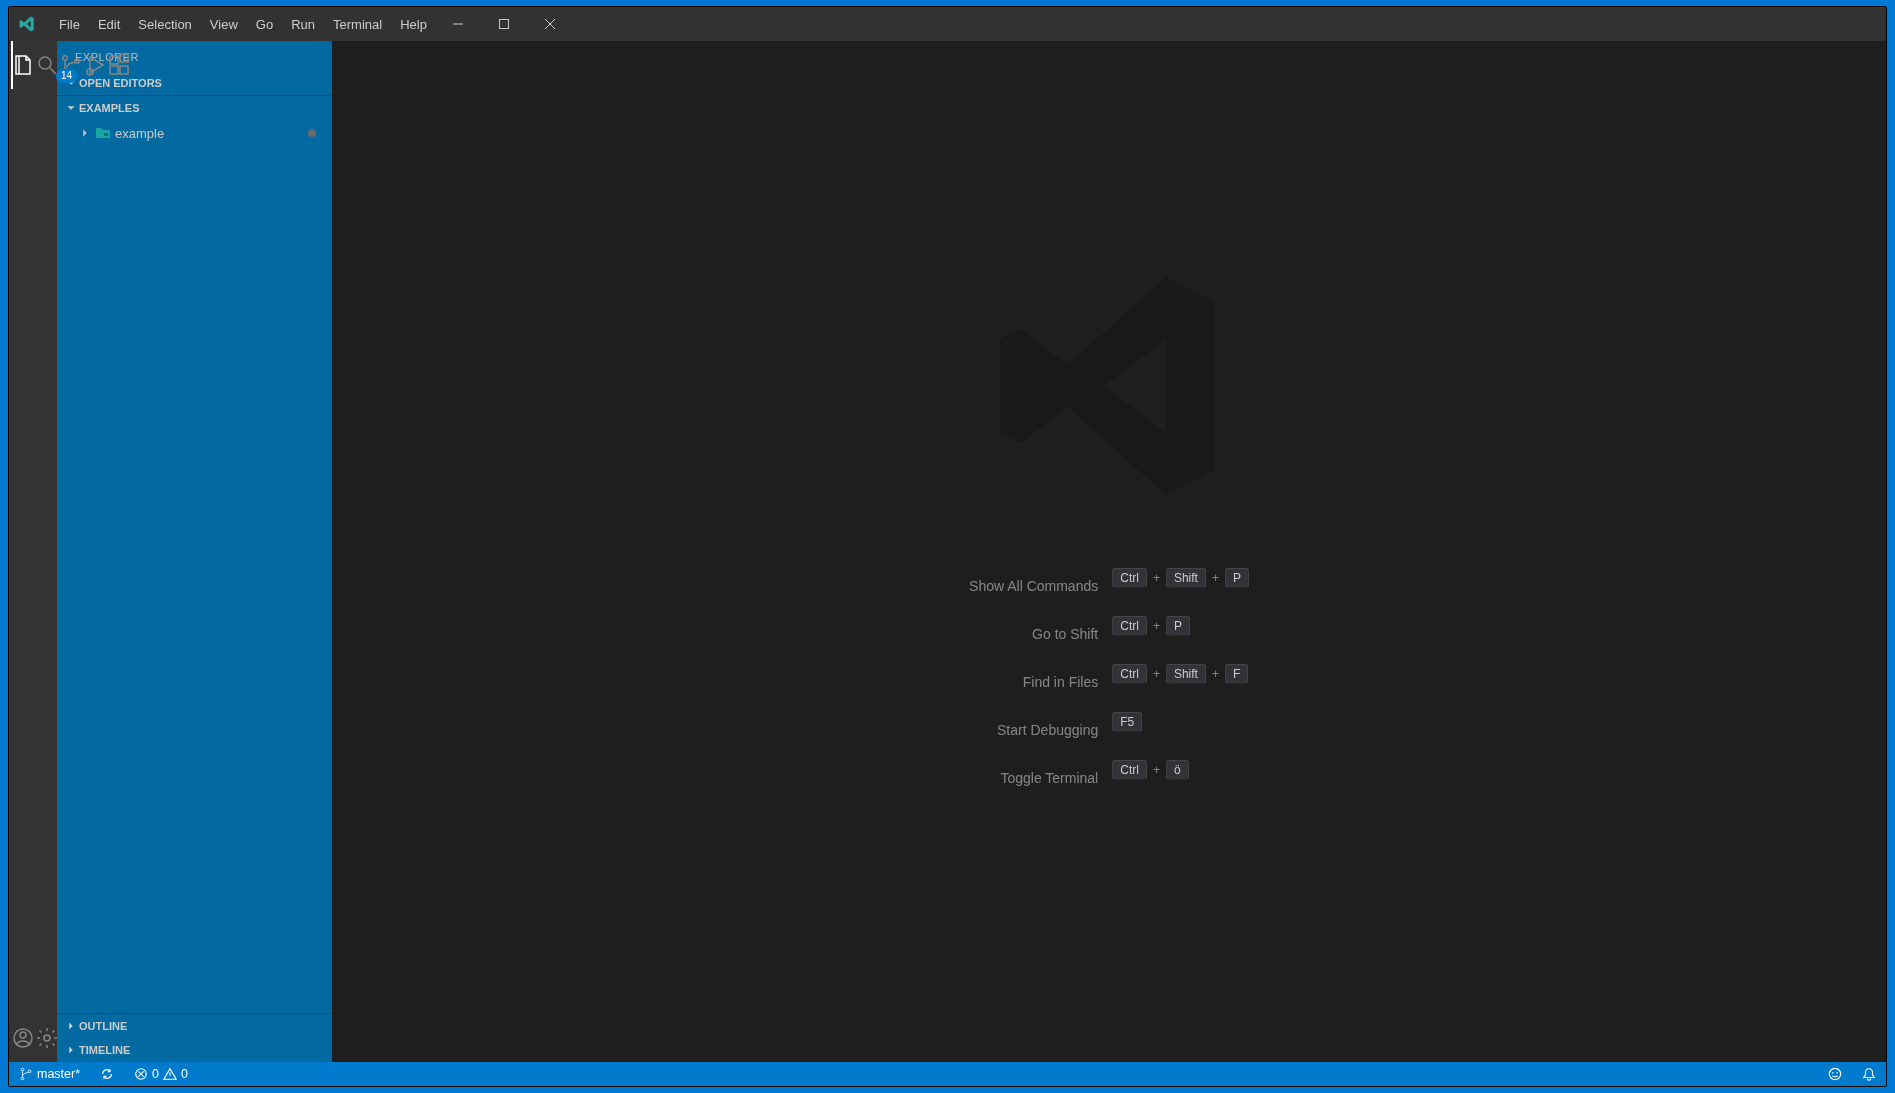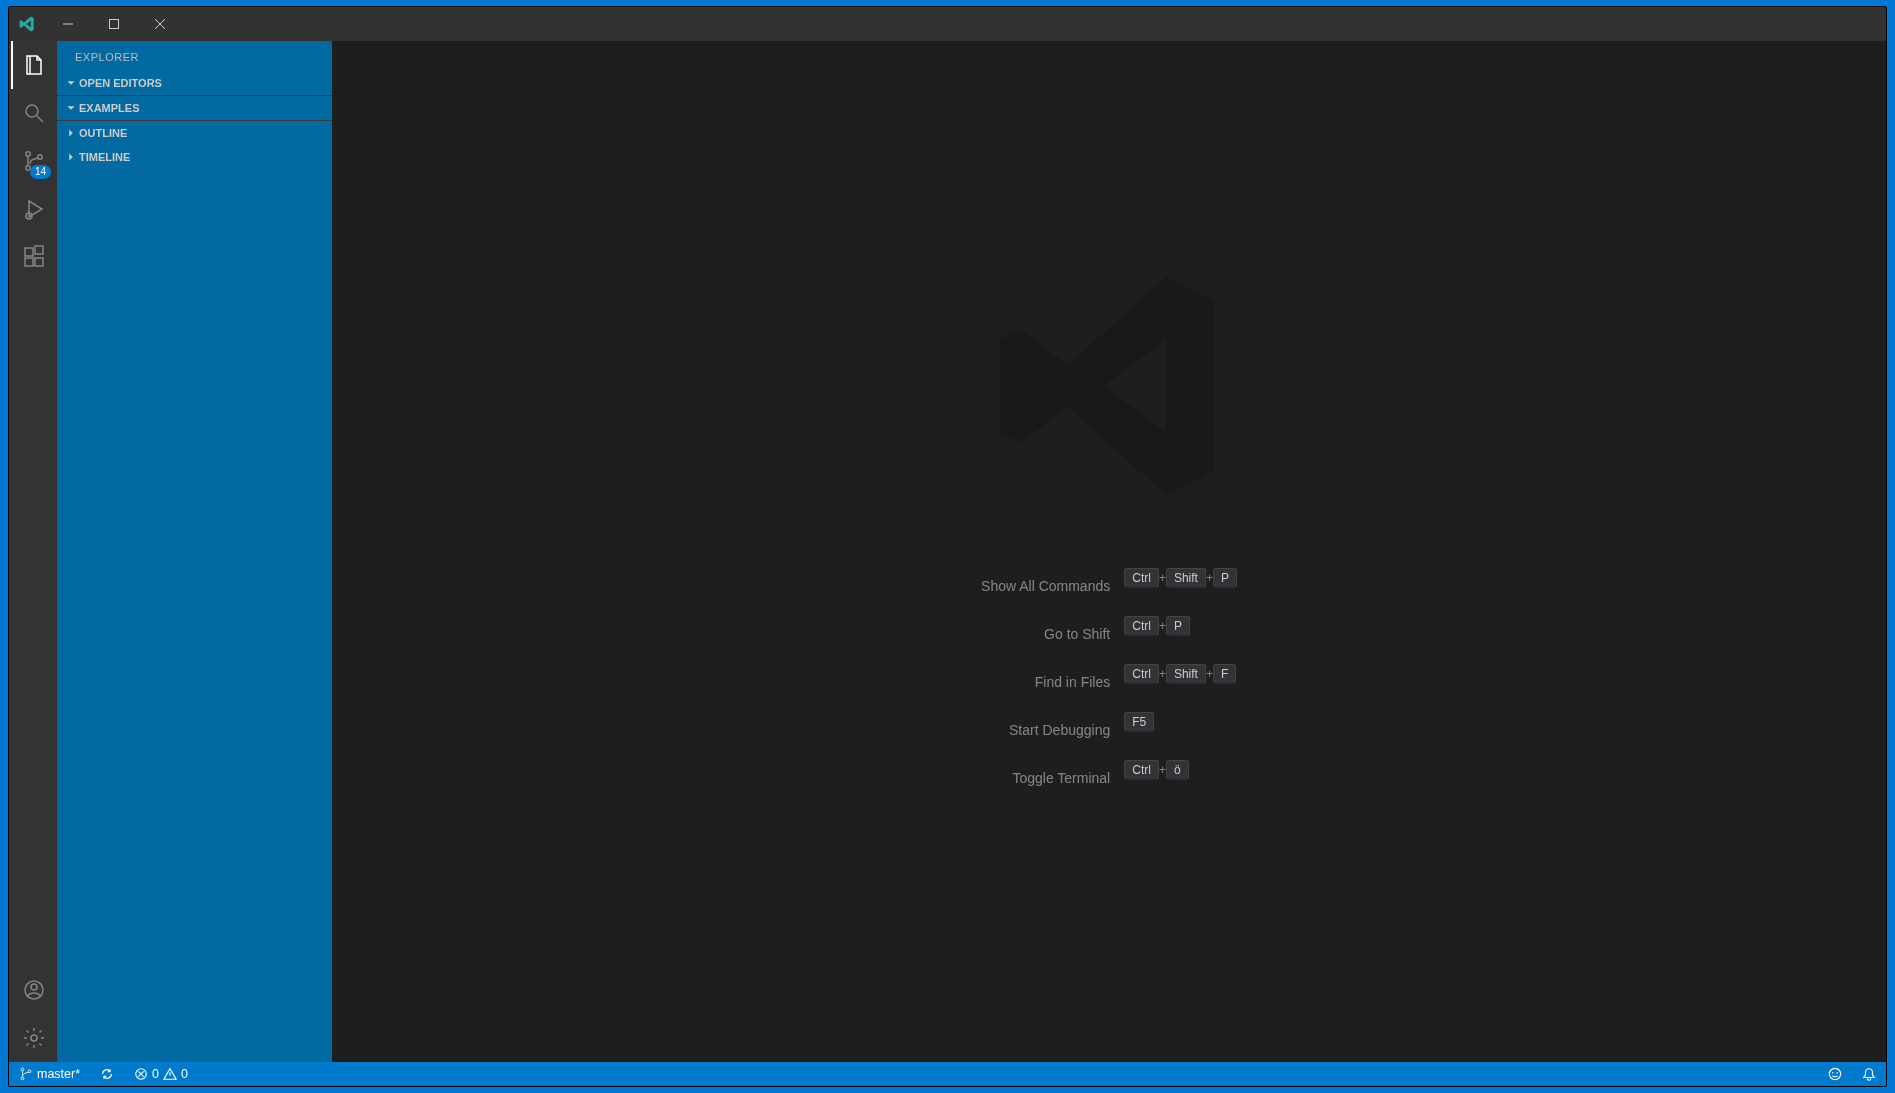--- a/index.html
+++ b/index.html
@@ -16,21 +16,21 @@
 }
 .titlebar .logo { width: 36px; display:flex; justify-content:center; }
 .titlebar .menus { display:flex; gap: 2px; margin-left: 6px; }
 .titlebar .menus span { padding: 6px 8px; color:#cccccc; cursor:default; }
 .titlebar .title { flex:1; text-align:center; color:#ccc; font-size:13px; }
 .titlebar .winbtns { display:flex; }
 .titlebar .winbtns .btn { width:46px; height:34px; display:flex; align-items:center; justify-content:center; color:#ccc; }
 
 .body { flex:1; display:flex; min-height:0; }
 .activitybar { width:48px; background:#333333; display:flex; flex-direction:column; justify-content:space-between; border-left:2px solid transparent; }
-.activitybar .top, .activitybar .bottom { display:flex; flex-direction:column;text-align:center; }
+.activitybar .top, .activitybar .bottom { display:flex; flex-direction:row;text-align:center; }
 .activitybar .item { height:48px; display:flex; align-items:center; justify-content:center; color:#858585; position:relative; cursor:pointer; }
 .activitybar .item.active { color:#fff; }
 .activitybar .item.active::before { content:""; position:absolute; left:0; top:0; bottom:0; width:2px; background:#fff; }
 .activitybar svg { width:24px; height:24px; }
 .badge { position:absolute; right:6px; bottom:6px; background:#007acc; color:#fff; border-radius:20px; font-size:10px; padding:1px 5px; line-height:12px; }
 
 .sidebar { width:275px; background:#0369a1; color:#ccc; display:flex; flex-direction:column; }
 .sidebar-title { padding:10px 18px 8px; font-size:11px; letter-spacing:0.5px; color:#bbb; }
 .section-header { display:flex; align-items:center; padding:4px 6px; font-size:11px; font-weight:700; color:#ccc; cursor:pointer; }
 .section-header.border-top { border-top:1px solid #3c3c3c; }
@@ -40,21 +40,21 @@
 .tree-row .tw { width:16px; height:16px; display:flex; align-items:center; justify-content:center; color:#c5c5c5; }
 .tree-row .ficon { width:16px; height:16px; margin:0 4px 0 2px; }
 .tree-row .label { flex:1; }
 .dot { width:8px; height:8px; border-radius:50%; background:#6b6b6b; margin-right:16px; }
 
 .editor { flex:1; background:#1e1e1e; position:relative; }
 .watermark-logo { position:absolute; left:50%; top:34%; transform:translate(-50%,-50%); opacity:0.6; }
 .watermark-logo svg { width:260px; height:260px; }
 .shortcuts { position:absolute; left:50%; top:62%; transform:translate(-50%,-50%); display:grid; grid-template-columns:auto auto; row-gap:16px; column-gap:14px; color:rgba(255,255,255,0.45); font-size:14px; }
 .shortcuts .lbl { text-align:right; align-self:center;margin-top:16px; }
-.shortcuts .keys { display:flex; align-items:center; }
+.shortcuts .keys { display:flex; align-items:center; gap:6px; }
 .key { background:#333337; border:1px solid #444; border-bottom-color:#2a2a2a; border-radius:3px; padding:2px 7px; font-size:12px; color:#ccc; }
 .plus { color:rgba(255,255,255,0.45); font-size:12px; }
 
 .statusbar { height:24px; background:#007acc; color:#fff; display:flex; align-items:flex-end; font-size:12.5px; padding:0 6px; justify-content:space-between; }
 .statusbar .left, .statusbar .right { display:flex; align-items:center; gap:12px; }
 .status-item { display:flex; align-items:center; gap:4px; padding:0 4px; height:24px; cursor:pointer; }
 .status-item svg { width:14px; height:14px; }
 .chev { transition: transform .1s; }
 .chev.right { transform: rotate(-90deg); }
 </style>
@@ -62,20 +62,30 @@
 <body>
 
 <div class="window">
 
   <div class="titlebar">
     <div class="logo">
       <svg viewBox="0 0 24 24" width="18" height="18">
           <path fill="#23a9a2" d="M17 2l4 2v16l-4 2-9-8-4 3-2-1V8l2-1 4 3 9-8zm0 5.5L11.5 12 17 16.5v-9z"></path>
         </svg>
     </div>
+    <div class="menus">
+      <span>File</span>
+      <span>Edit</span>
+      <span>Selection</span>
+      <span>View</span>
+      <span>Go</span>
+      <span>Run</span>
+      <span>Terminal</span>
+      <span>Help</span>
+    </div>
     <div class="winbtns">
       <div class="btn">
           <svg viewBox="0 0 10 10" width="10" height="10">
             <path stroke="currentColor" stroke-width="1" d="M0 5h10"></path>
           </svg>
         </div>
       <div class="btn">
           <svg viewBox="0 0 10 10" width="10" height="10">
             <rect x="0.5" y="0.5" width="9" height="9" fill="none" stroke="currentColor"></rect>
           </svg>
@@ -158,20 +168,37 @@
 
       <div class="section-header border-top">
         <span class="tw">
           <svg class="chev" viewBox="0 0 16 16" width="14" height="14">
               <path fill="currentColor" d="M4 6l4 4 4-4z"></path>
             </svg>
         </span>
         <span>EXAMPLES</span>
       </div>
 
+      <div class="tree">
+        <div class="tree-row">
+          <span class="tw">
+            <svg class="chev right" viewBox="0 0 16 16" width="14" height="14">
+                <path fill="currentColor" d="M4 6l4 4 4-4z"></path>
+              </svg>
+          </span>
+          <span class="ficon">
+            <svg viewBox="0 0 16 16" width="16" height="16">
+                <path fill="#1aa3a3" d="M1 3h5l2 2h7v8H1z"></path>
+                <rect x="9" y="8" width="4" height="3" fill="#0e6f6f"></rect>
+              </svg>
+          </span>
+          <span class="label">example</span>
+          <span class="dot"></span>
+        </div>
+      </div>
 
       <div class="section-header border-top">
         <span class="tw">
           <svg class="chev right" viewBox="0 0 16 16" width="14" height="14">
               <path fill="currentColor" d="M4 6l4 4 4-4z"></path>
             </svg>
         </span>
         <span>OUTLINE</span>
       </div>
       <div class="section-header">

